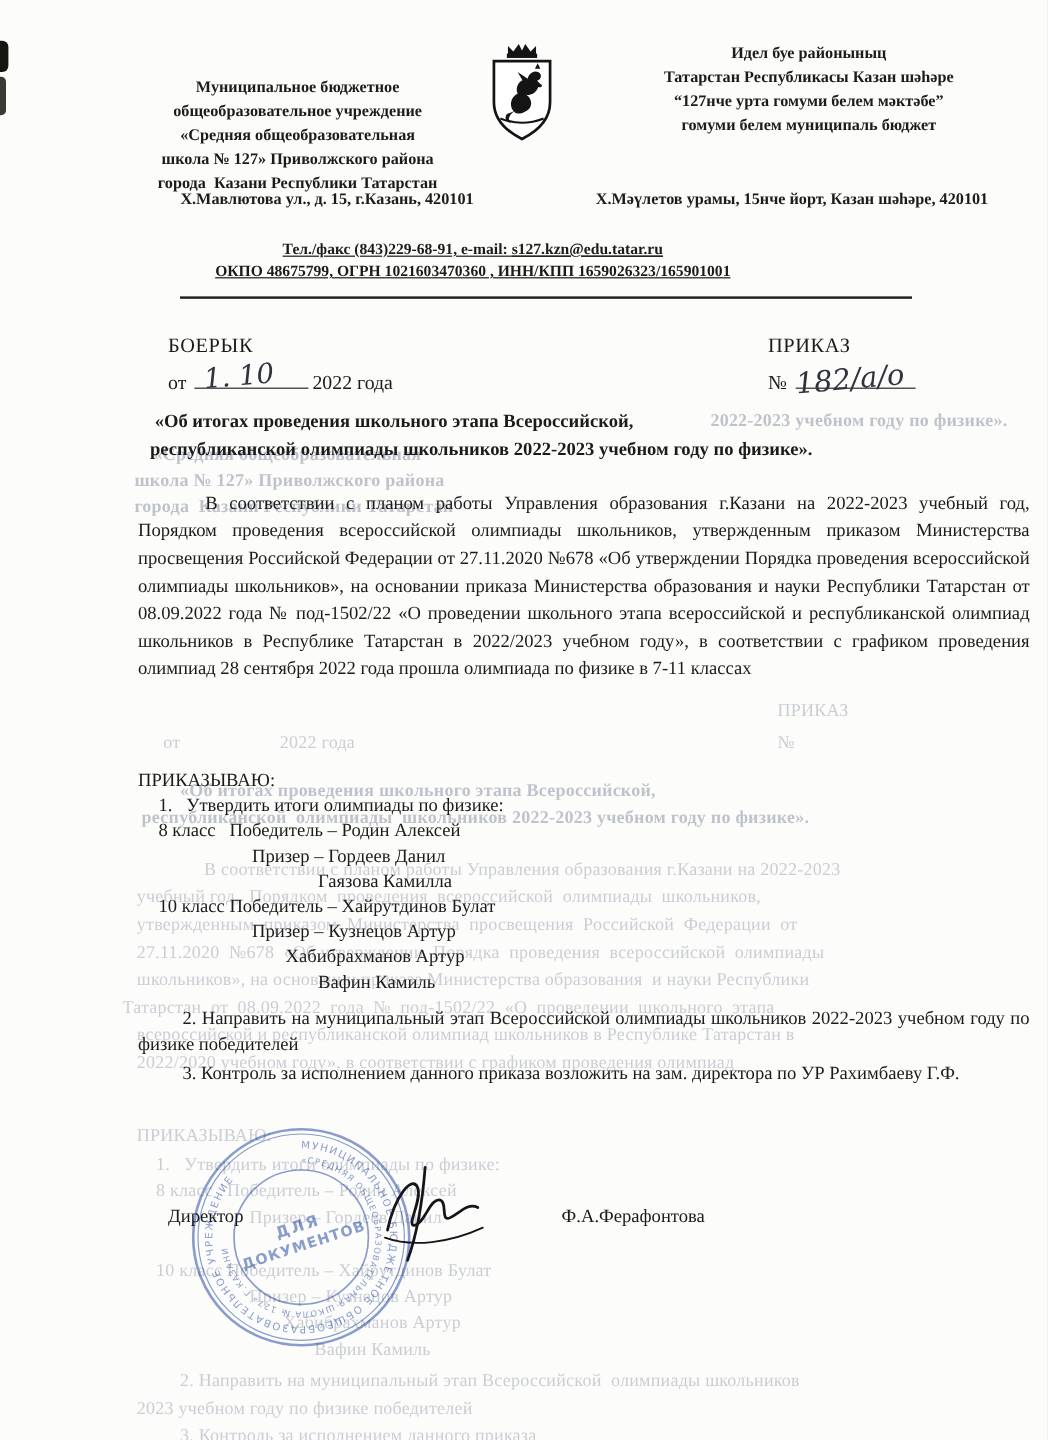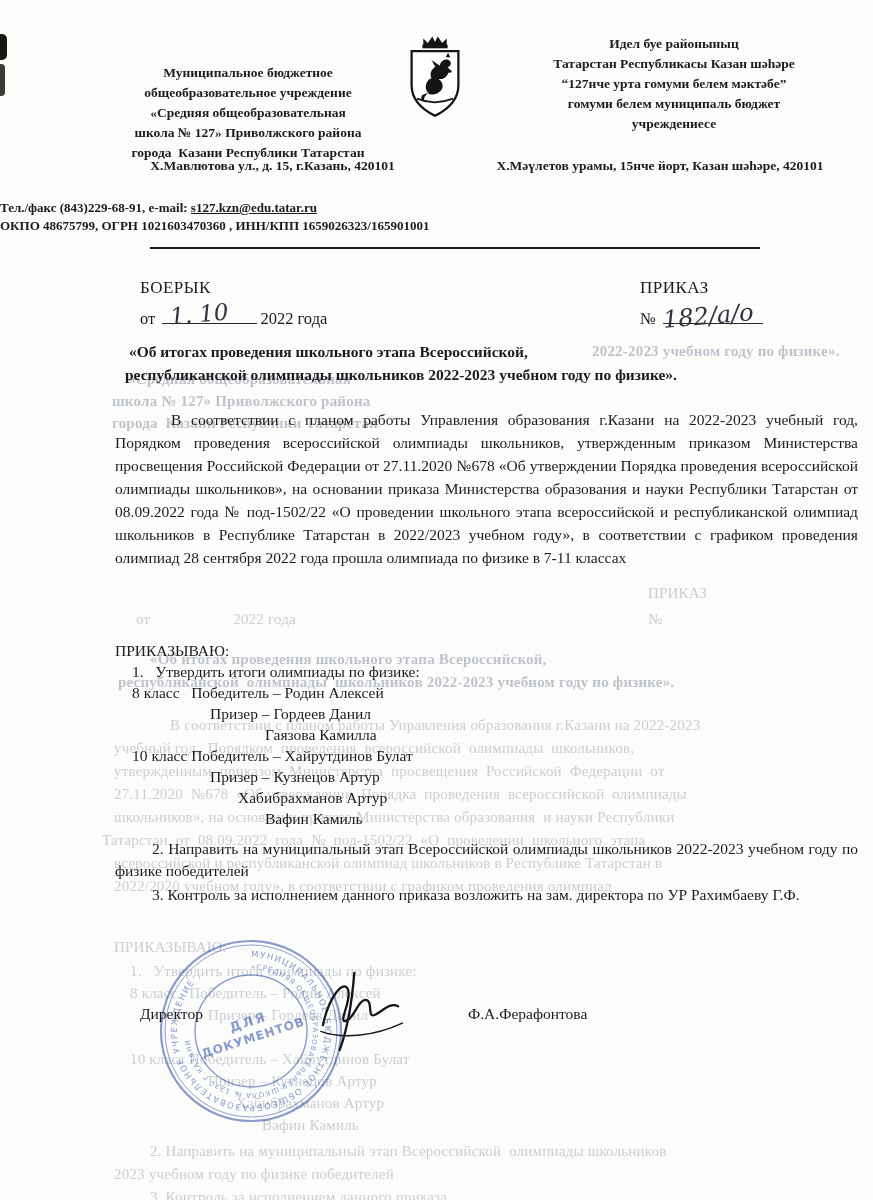--- a/index.html
+++ b/index.html
@@ -24,22 +24,22 @@
   
   .content{position:absolute;inset:0;z-index:2;}
   .lh-col{position:absolute;text-align:center;font-weight:bold;font-size:13.5px;line-height:20px;}
   .lh-col .lh-line{white-space:pre;}
   .lh-left{left:118px;top:40px;width:260px;margin-top:23px;}
   .lh-right{left:486px;top:34px;width:376px;}
   .arms{position:absolute;left:399px;top:32px;width:72px;height:92px;}
   .addr{position:absolute;top:158px;font-weight:bold;font-size:13.5px;white-space:pre;}
   .addr-left{left:120px;width:305px;text-align:center;}
   .addr-right{left:458px;width:404px;text-align:center;}
-  .contacts{position:absolute;left:0;top:199px;width:788px;text-align:left;
-    font-weight:bold;font-size:13px;line-height:18px;}
+  .contacts{position:absolute;left:0;top:199px;width:788px;text-align:center;
+    font-weight:bold;font-size:13px;line-height:18px;text-decoration:underline;}
   .contacts .email{text-decoration:underline;}
   .rule{position:absolute;left:150px;top:247px;width:610px;height:2px;background:#1c1c1c;}
 
   
   .head-left{position:absolute;left:140px;top:278px;font-size:17px;}
   .head-right{position:absolute;left:640px;top:278px;font-size:17px;}
   .head-title{letter-spacing:.5px;}
   .head-line2{font-size:16.5px;margin-top:7px;white-space:pre;}
   .fill-line{display:inline-block;width:95px;height:18px;border-bottom:1.6px solid #2a2a2a;
     position:relative;vertical-align:baseline;margin:0 3px;}
@@ -137,21 +137,20 @@
           <path d="M52 27 L54.5 22 L57 27 Z"></path>
         </g>
       </svg>
     </div>
 
     <div class="lh-col lh-right">
       <div class="lh-line">Идел буе районыныц</div>
       <div class="lh-line">Татарстан Республикасы Казан шәһәре</div>
       <div class="lh-line">“127нче урта гомуми белем мәктәбе”</div>
       <div class="lh-line">гомуми белем муниципаль бюджет</div>
-      <div class="lh-line">учреждениесе</div>
     </div>
 
     <div class="addr addr-left">Х.Мавлютова ул., д. 15, г.Казань, 420101</div>
     <div class="addr addr-right">Х.Мәүлетов урамы, 15нче йорт, Казан шәһәре, 420101</div>
 
     <div class="contacts">
       <div><span>Тел./факс (843)229-68-91, e-mail: </span><span class="email">s127.kzn@edu.tatar.ru</span></div>
       <div>ОКПО 48675799, ОГРН 1021603470360 , ИНН/КПП 1659026323/165901001</div>
     </div>
 

